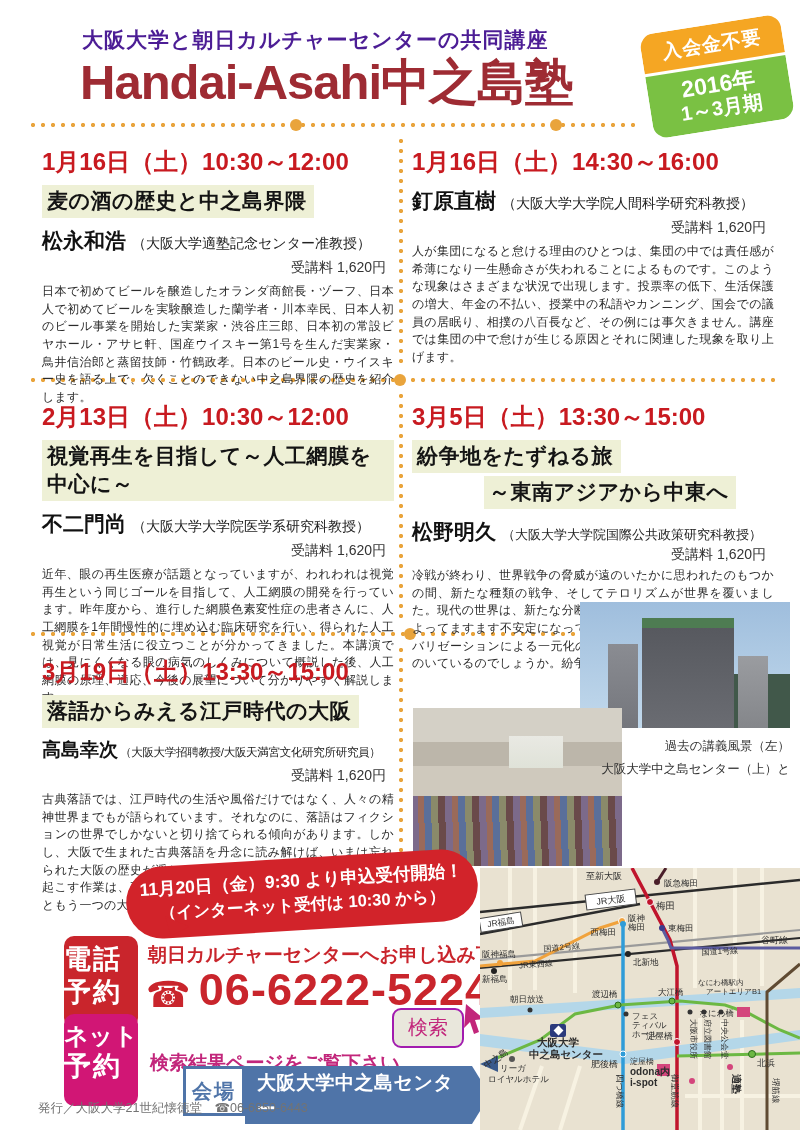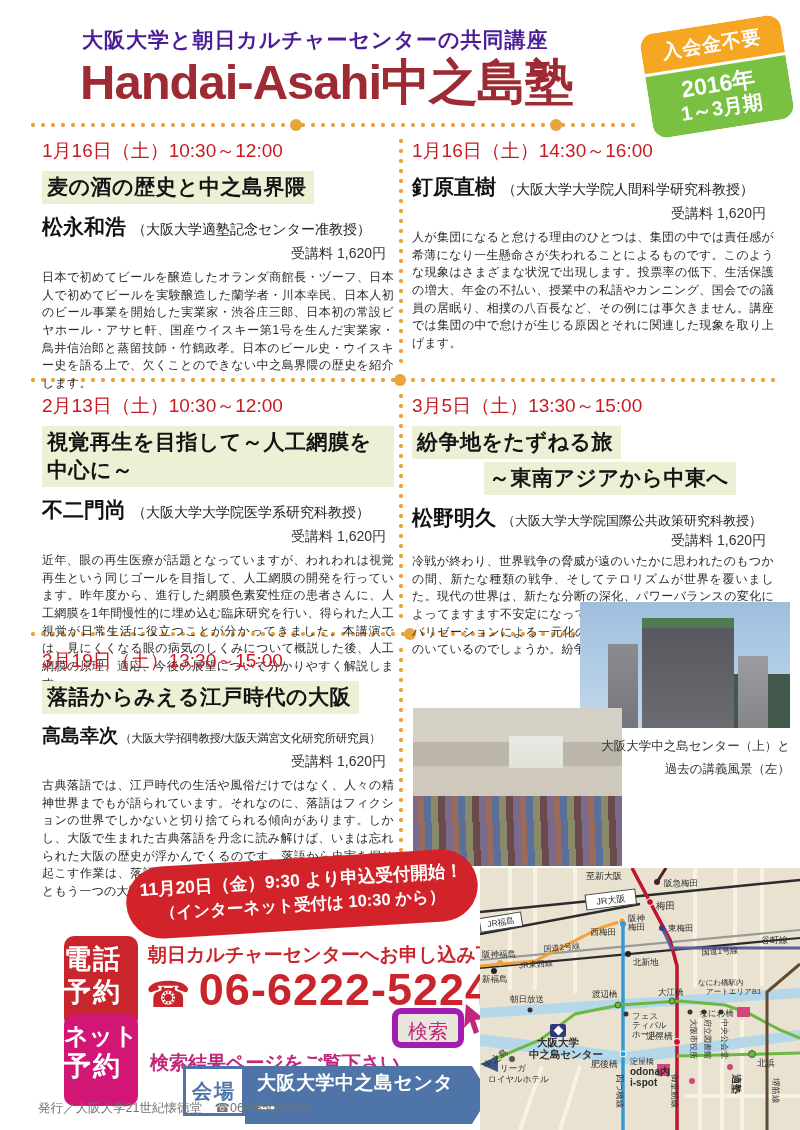--- a/index.html
+++ b/index.html
@@ -15,21 +15,21 @@
   .badge-green .l2{font-size:23px;line-height:1.15;}
   .badge-green .l3{font-size:20px;line-height:1.15;}
 
   
   .dots-h{position:absolute;height:6px;background-image:radial-gradient(circle,#e9a43c 1.8px,rgba(0,0,0,0) 2.4px);background-size:10px 6px;background-repeat:repeat-x;}
   .dots-v{position:absolute;width:6px;background-image:radial-gradient(circle,#e9a43c 1.8px,rgba(0,0,0,0) 2.4px);background-size:6px 10px;background-repeat:repeat-y;}
   .bigdot{position:absolute;width:12px;height:12px;border-radius:50%;background:#e9a43c;}
 
   
   .course{position:absolute;}
-  .c-date{font-size:19px;font-weight:normal;color:#c81a20;margin:0 0 7px;}
+  .c-date{font-size:24px;font-weight:bold;color:#c81a20;margin:8px 0 7px;}
   .c-title{display:inline-block;font-size:21px;font-weight:bold;color:#141414;background:#eef0d6;padding:2px 8px 3px 5px;letter-spacing:0.5px;}
   .c-title2{margin-left:72px;margin-top:3px;}
   .c-lect{margin-top:9px;white-space:nowrap;}
   .c-name{font-size:21px;font-weight:bold;color:#111;}
   .c-affil{font-size:14px;color:#222;margin-left:6px;}
   .c-name-sm{font-size:19px;margin-top:40px;}
   .c-affil-sm{font-size:11.5px;letter-spacing:-0.3px;margin-left:2px;}
   .c-fee{text-align:right;font-size:14px;color:#333;margin-top:4px;padding-right:8px;}
   .c-desc{margin-top:6px;font-size:12px;line-height:1.47;color:#2b2b2b;text-align:justify;letter-spacing:0.2px;}
 
@@ -54,21 +54,21 @@
   .bubble .b2{font-size:16.5px;font-weight:bold;margin-top:2px;}
   .bubble-tail{position:absolute;left:30px;bottom:-11px;width:0;height:0;border:13px solid rgba(0,0,0,0);border-top:16px solid #d2232a;transform:rotate(28deg);}
   .sq-badge{position:absolute;width:74px;height:92px;border-radius:10px;color:#fff;text-align:left;font-weight:bold;font-size:27px;line-height:1.22;padding-top:7px;box-sizing:border-box;letter-spacing:2px;}
   .tel-badge{left:64px;top:936px;background:#c9252c;}
   .net-badge{left:64px;top:1014px;background:#d11675;}
   .tel-text{position:absolute;left:148px;top:942px;font-size:19px;font-weight:bold;color:#c9252c;}
   .tel-row{position:absolute;left:146px;top:964px;color:#c9252c;white-space:nowrap;}
   .tel-icon{font-size:36px;vertical-align:-2px;}
   .tel-num{font-size:45px;font-weight:bold;letter-spacing:1px;margin-left:8px;}
   .search-box{position:absolute;left:150px;top:1008px;width:234px;height:40px;border:3px solid #c9256f;background:#fff;box-sizing:border-box;text-align:center;line-height:34px;font-size:19px;font-weight:bold;color:#1d1d2b;}
-  .search-btn{position:absolute;left:392px;top:1008px;width:72px;height:40px;border:6px solid #a21caf;border-radius:9px;background:#e9e7dc;box-sizing:border-box;text-align:center;line-height:34px;font-size:20px;color:#c2267b;}
+  .search-btn{position:absolute;left:392px;top:1008px;width:72px;height:40px;border:2px solid #a21caf;border-radius:9px;background:#e9e7dc;box-sizing:border-box;text-align:center;line-height:34px;font-size:20px;color:#c2267b;}
   .cursor{position:absolute;left:462px;top:1004px;}
   .search-note{position:absolute;left:150px;top:1050px;font-size:19px;font-weight:bold;color:#c2267b;}
   .venue-badge{position:absolute;left:183px;top:1066px;width:62px;height:50px;border:3px solid #4f74a8;background:#fff;box-sizing:border-box;color:#4f74a8;font-size:20px;font-weight:bold;text-align:center;line-height:44px;letter-spacing:2px;}
   .venue-banner{position:absolute;left:245px;top:1066px;width:245px;height:58px;background:#4f74a8;color:#fff;box-sizing:border-box;padding:4px 24px 0 12px;clip-path:polygon(0 0,calc(100% - 18px) 0,100% 50%,calc(100% - 18px) 100%,0 100%);}
   .venue-name{font-size:19px;font-weight:bold;letter-spacing:0.5px;}
   .venue-line2{font-size:11.5px;margin-top:2px;white-space:nowrap;}
   .venue-line2 .vphone{font-size:14px;font-weight:bold;margin-right:5px;}
   .footer{position:absolute;left:38px;top:1100px;font-size:12.5px;color:#737373;}
 
   
@@ -148,22 +148,22 @@
     <div class="c-lect">
       <span class="c-name c-name-sm">高島幸次</span><span class="c-affil c-affil-sm">（大阪大学招聘教授/大阪天満宮文化研究所研究員）</span>
     </div>
     <div class="c-fee">受講料 1,620円</div>
     <div class="c-desc">古典落語では、江戸時代の生活や風俗だけではなく、人々の精神世界までもが語られています。それなのに、落語はフィクションの世界でしかないと切り捨てられる傾向があります。しかし、大阪で生まれた古典落語を丹念に読み解けば、いまは忘れられた大阪の歴史が浮かんでくるのです。落語から史実を掘り起こす作業は、落語より面白く、歴史より奥深い。喜六・清八ともう一つの大阪を旅してみませんか。</div>
   </div>
 
   <div class="photo-building"></div>
   <div class="photo-lecture"></div>
   <div class="photo-caption">
+    <div>過去の講義風景（左）</div>
     <div>大阪大学中之島センター（上）と</div>
-    <div>過去の講義風景（左）</div>
   </div>
 
   <div class="bubble">
     <div class="b1">11月20日（金）9:30 より申込受付開始！</div>
     <div class="b2">（インターネット受付は 10:30 から）</div>
     <div class="bubble-tail"></div>
   </div>
 
   <div class="sq-badge tel-badge">
     <div>電話</div>

